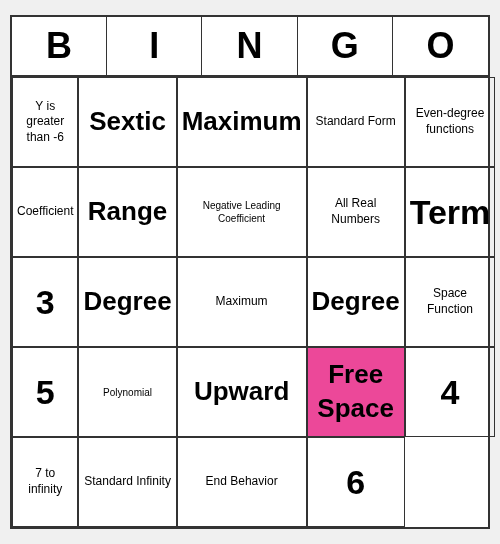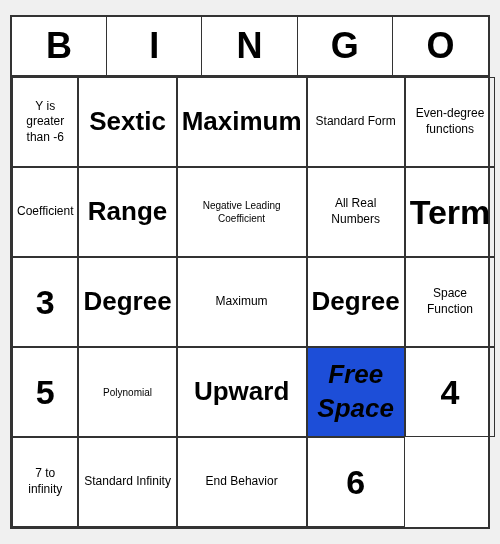--- a/index.html
+++ b/index.html
@@ -119,21 +119,21 @@
       </div>
       <div class="cell cell-large">
         <span>5</span>
       </div>
       <div class="cell cell-xsmall">
         <span>Polynomial</span>
       </div>
       <div class="cell cell-medium">
         <span>Upward</span>
       </div>
-      <div class="cell cell-medium" style="background-color: #1d4ed8; font-style: italic;">
+      <div class="cell cell-medium" style="background-color: #ec4899;">
         <span>Free Space</span>
       </div>
       <div class="cell cell-large">
         <span>4</span>
       </div>
       <div class="cell cell-small">
         <span>7 to infinity</span>
       </div>
       <div class="cell cell-small">
         <span>Standard Infinity</span>

